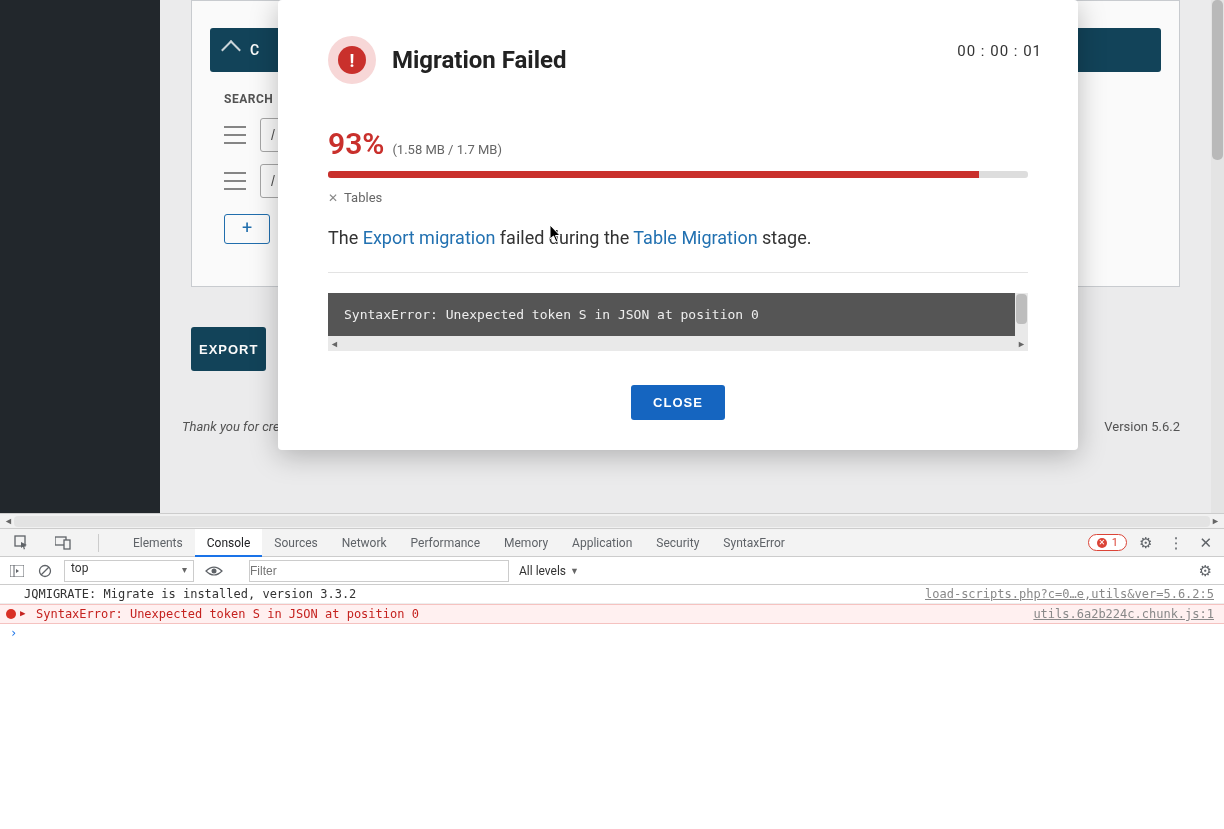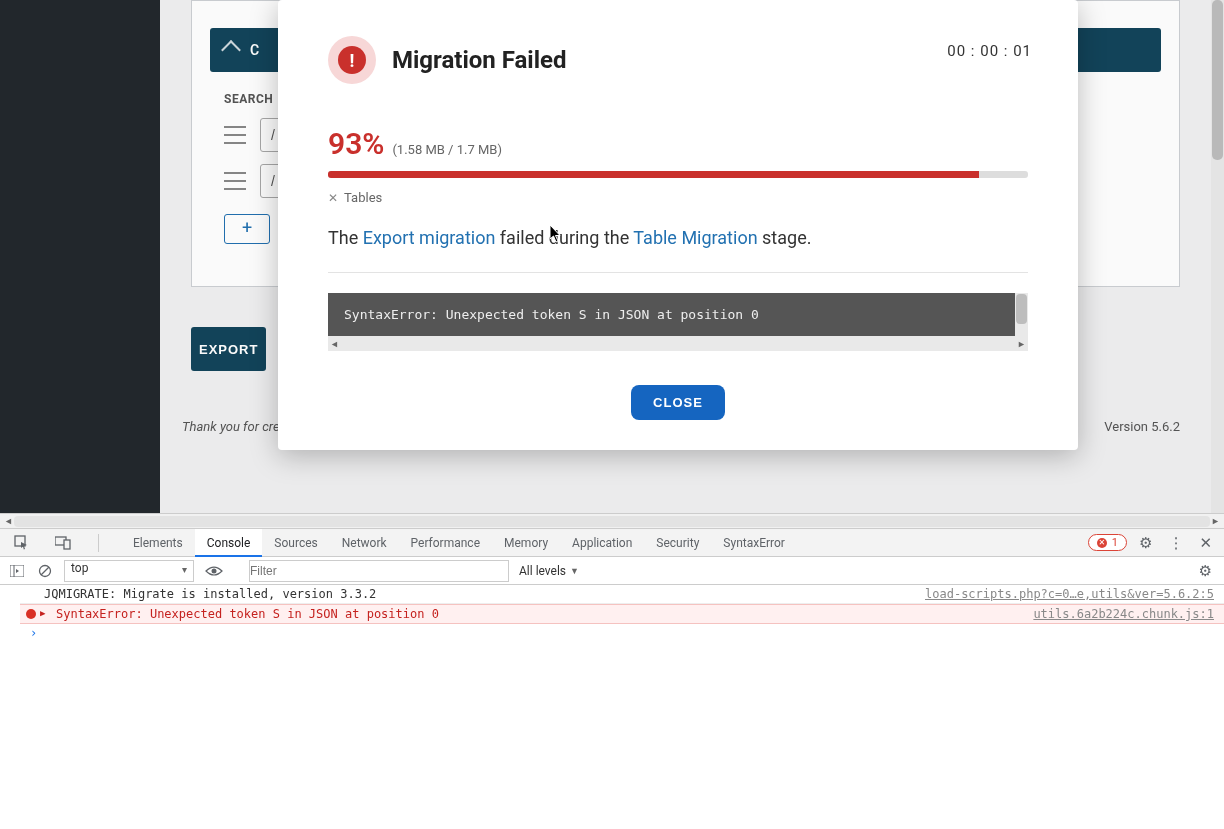--- a/index.html
+++ b/index.html
@@ -25,38 +25,38 @@
   .right-scroll { position: absolute; right: 0; top: 0; width: 13px; height: 513px; background: #e9e9e9; }
   .right-scroll .thumb { position: absolute; right: 1px; top: 0; width: 11px; height: 160px; background: #bdbdbd; border-radius: 5px; }
   
   
   .overlay { position: absolute; inset: 0; background: rgba(0,0,0,.02); }
   .modal { position: absolute; left: 278px; top: 0; width: 800px; background: #fff; border-radius: 4px; box-shadow: 0 6px 28px rgba(0,0,0,.25); padding: 36px 50px 30px 50px; }
   .modal-head { display: flex; align-items: center; gap: 16px; }
   .err-badge { width: 48px; height: 48px; border-radius: 50%; background: #f7d7d7; display: flex; align-items: center; justify-content: center; }
   .err-inner { width: 28px; height: 28px; border-radius: 50%; background: #c9302c; color: #fff; font-weight: 700; font-size: 18px; display: flex; align-items: center; justify-content: center; }
   .modal-title { font-size: 24px; font-weight: 700; color: #222; }
-  .timer { position: absolute; right: 46px; top: 42px; font-size: 15px; color: #333; letter-spacing: 1px; }
+  .timer { position: absolute; right: 36px; top: 42px; font-size: 15px; color: #333; letter-spacing: 1px; }
   .prog-line { margin-top: 42px; display: flex; align-items: baseline; gap: 8px; }
   .pct { font-size: 30px; font-weight: 600; color: #c9302c; }
   .size { font-size: 13px; color: #666; }
   .bar { margin-top: 10px; width: 100%; height: 7px; background: #ddd; border-radius: 3px; overflow: hidden; }
   .bar-fill { height: 100%; background: #c9302c; }
   .stage { margin-top: 12px; font-size: 13px; color: #666; display: flex; align-items: center; gap: 6px; }
   .stage .x { font-size: 12px; color: #888; }
   .msg { margin-top: 20px; font-size: 18px; color: #333; line-height: 1.4; }
   .msg a { color: #2271b1; text-decoration: none; }
   .hr { margin-top: 22px; border-top: 1px solid #e3e3e3; }
   .codebox-wrap { margin-top: 20px; position: relative; }
   .codebox { background: #555; color: #eee; font-family: ui-monospace, Menlo, Consolas, monospace; font-size: 13px; padding: 14px 16px; white-space: pre; overflow: hidden; }
   .cb-vscroll { position: absolute; right: 0; top: 0; width: 13px; height: 48px; background: #e9e9e9; }
   .cb-vscroll .t { width: 11px; height: 30px; background: #bdbdbd; margin: 1px; border-radius: 4px; }
   .cb-hscroll { height: 15px; background: #e9e9e9; display: flex; align-items: center; justify-content: space-between; padding: 0 2px; }
   .cb-hscroll .arr { font-size: 9px; color: #666; }
-  .close-btn { display: block; margin: 34px auto 0 auto; padding: 10px 22px; background: #1565c0; color: #fff; font-weight: 700; letter-spacing: 1px; border: none; border-radius: 8px; font-size: 13px; cursor: pointer; }
+  .close-btn { display: block; margin: 34px auto 0 auto; padding: 10px 22px; background: #1565c0; color: #fff; font-weight: 700; letter-spacing: 1px; border: none; border-radius: 3px; font-size: 13px; cursor: pointer; }
   .h-scroll-strip { position: relative; width: 1224px; height: 15px; background: #f1f1f1; border-top: 1px solid #ccc; }
   .h-scroll-strip .lt, .h-scroll-strip .rt { position: absolute; top: 2px; font-size: 9px; color: #666; }
   .h-scroll-strip .lt { left: 4px; }
   .h-scroll-strip .rt { right: 4px; }
   .h-scroll-strip .tr { position: absolute; left: 14px; right: 14px; top: 2px; height: 11px; background: #e3e3e3; border-radius: 4px; }
   
   
   .devtools { position: relative; width: 1224px; height: 301px; background: #fff; border-top: 1px solid #ccc; font-size: 12px; color: #333; }
   .dt-tabs { height: 28px; border-bottom: 1px solid #ccc; display: flex; align-items: center; padding: 0 8px; gap: 16px; background: #f3f3f3; }
   .dt-iconbtn { width: 26px; height: 26px; display: flex; align-items: center; justify-content: center; color: #5f6368; cursor: pointer; }
@@ -70,21 +70,21 @@
   .dt-toolbar { height: 28px; border-bottom: 1px solid #ccc; display: flex; align-items: center; padding: 0 8px; gap: 10px; }
   .tb-ico { width: 18px; height: 18px; display: flex; align-items: center; justify-content: center; color: #5f6368; cursor: pointer; }
   .ctx-select { height: 22px; border: 1px solid #ccc; font-size: 12px; padding: 0 18px 0 6px; color: #333; background: #fff; width: 130px; position: relative; }
   .ctx-select::after { content: "▾"; position: absolute; right: 6px; top: 3px; color: #666; font-size: 10px; }
   .eye { width: 20px; }
   .filter-input { flex: 0 0 260px; height: 22px; border: 1px solid #ccc; padding: 0 0; font-size: 12px; margin-left: 15px; }
   .levels { display: flex; align-items: center; gap: 4px; color: #333; cursor: pointer; }
   .levels .dd { font-size: 9px; color: #666; }
   .tb-right-gear { margin-left: auto; }
   
-  .dt-log { font-family: ui-monospace, Menlo, Consolas, monospace; font-size: 12px; padding-left: 20px; }
+  .dt-log { font-family: ui-monospace, Menlo, Consolas, monospace; font-size: 12px; }
   .log-row { display: flex; padding: 2px 10px 2px 24px; border-bottom: 1px solid #eee; position: relative; }
   .log-row .src { margin-left: auto; color: #888; text-decoration: underline; cursor: pointer; white-space: nowrap; }
   .log-row.err { background: #fff0f0; color: #c5221f; border-top: 1px solid #f5c2c0; border-bottom: 1px solid #f5c2c0; }
   .log-row.err::before { content: ""; position: absolute; left: 6px; top: 4px; width: 10px; height: 10px; border-radius: 50%; background: #d93025; }
   .log-row.err .caret { position: absolute; left: 20px; top: 3px; color: #c5221f; font-size: 9px; }
   .log-row.err .msg-t { padding-left: 12px; }
   .prompt-row { padding: 2px 10px; color: #1a73e8; }
   
   .cursor { position: absolute; left: 550px; top: 225px; width: 12px; height: 18px; pointer-events: none; z-index: 9999; }
 </style>

